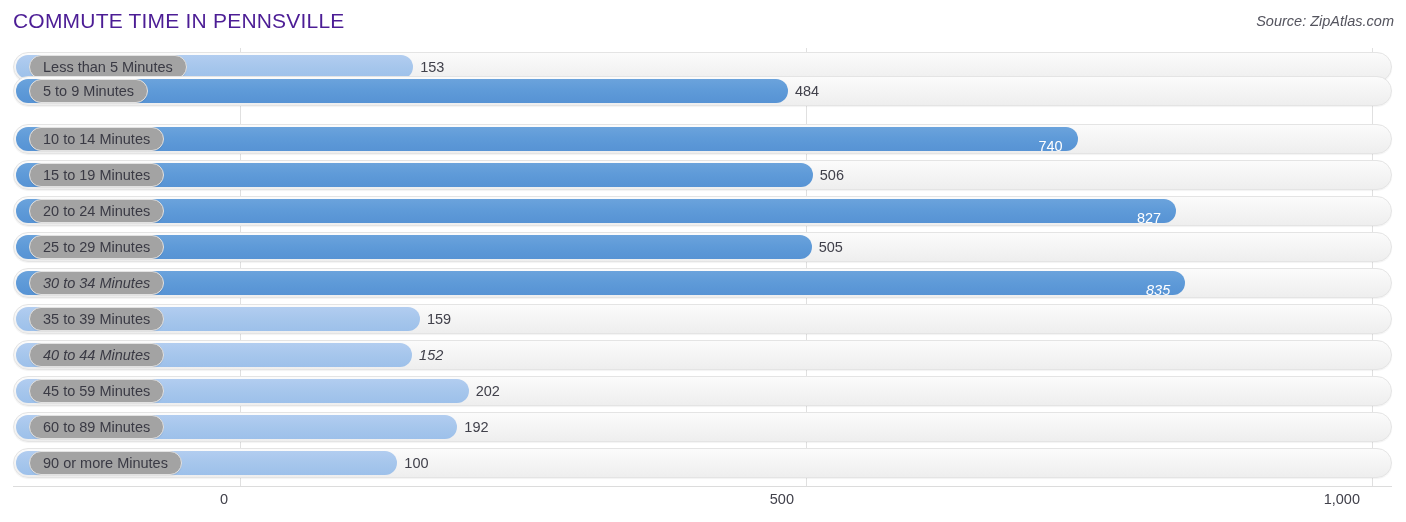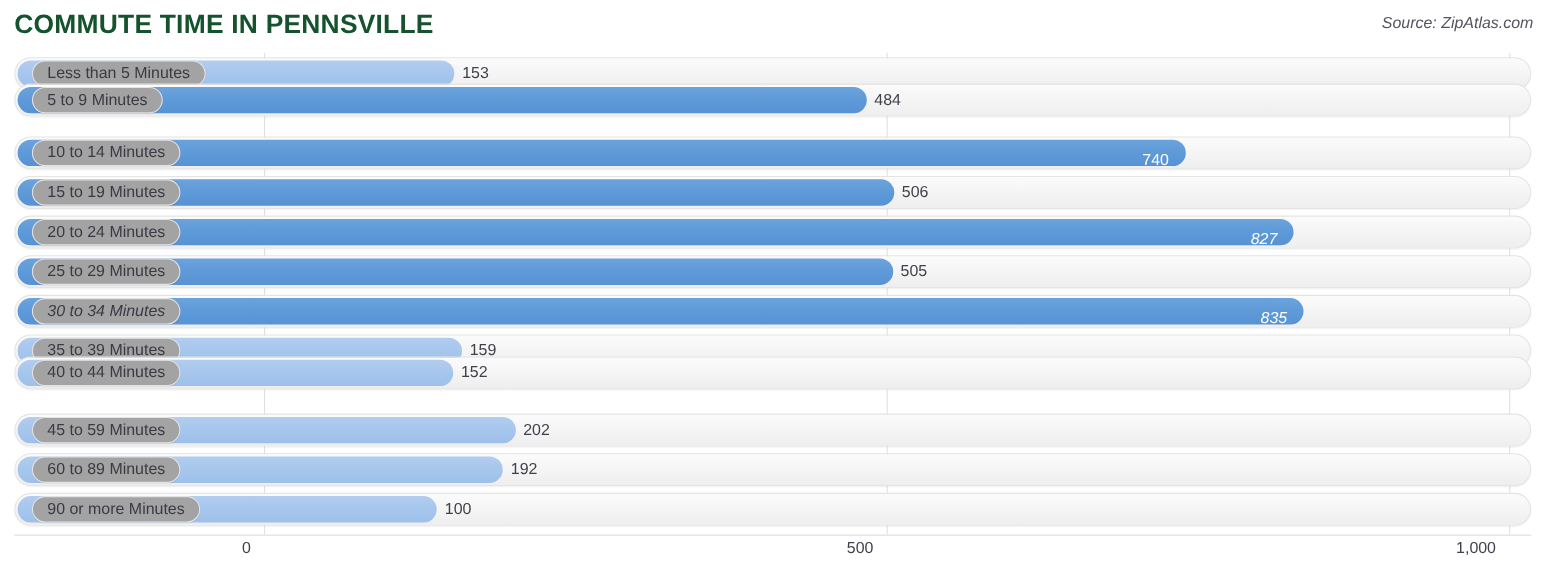--- a/index.html
+++ b/index.html
@@ -26,24 +26,24 @@
   .header {
     position: absolute;
     left: 0; top: 0;
     width: 1406px;
     height: 44px;
   }
   .chart-title {
     position: absolute;
     left: 13px;
     top: 9px;
-    font-size: 24px;
+    font-size: 21px;
     letter-spacing: 0.2px;
-    color: #14532d;
-    font-weight: 700;
+    color: #4c1d95;
+    font-weight: 400;
     white-space: nowrap;
   }
   .chart-source {
     position: absolute;
     right: 12px;
     top: 13px;
     font-size: 14.5px;
     font-style: italic;
     color: #54545e;
     white-space: nowrap;
@@ -232,21 +232,21 @@
             <span class="cat-label">15 to 19 Minutes</span>
           </div>
           <div class="value-out" style="left: 806.792px;">506</div>
         </div>
         <div class="row" style="top: 148px;">
           <div class="track"></div>
           <div class="bar dark" style="width: 1160.16px;"></div>
           <div class="cat-pill">
             <span class="cat-label">20 to 24 Minutes</span>
           </div>
-          <div class="value-in" style="left: 1104.16px; width: 44px; justify-content: flex-end; font-style: italic;">827</div>
+          <div class="value-in" style="left: 1104.16px; width: 44px; justify-content: flex-end;">827</div>
         </div>
         <div class="row" style="top: 184px;">
           <div class="track"></div>
           <div class="bar dark" style="width: 795.66px;"></div>
           <div class="cat-pill">
             <span class="cat-label">25 to 29 Minutes</span>
           </div>
           <div class="value-out" style="left: 805.66px;">505</div>
         </div>
         <div class="row" style="top: 220px; font-style: italic;">
@@ -258,21 +258,21 @@
           <div class="value-in" style="left: 1113.22px; width: 44px; justify-content: flex-end;">835</div>
         </div>
         <div class="row" style="top: 256px;">
           <div class="track"></div>
           <div class="bar light" style="width: 403.988px;"></div>
           <div class="cat-pill">
             <span class="cat-label">35 to 39 Minutes</span>
           </div>
           <div class="value-out" style="left: 413.988px;">159</div>
         </div>
-        <div class="row" style="top: 276px;">
+        <div class="row" style="top: 292px; font-style: italic;">
           <div class="track"></div>
           <div class="bar light" style="width: 396.064px;"></div>
           <div class="cat-pill">
             <span class="cat-label">40 to 44 Minutes</span>
           </div>
           <div class="value-out" style="left: 406.064px;">152</div>
         </div>
         <div class="row" style="top: 328px;">
           <div class="track"></div>
           <div class="bar light" style="width: 452.664px;"></div>

